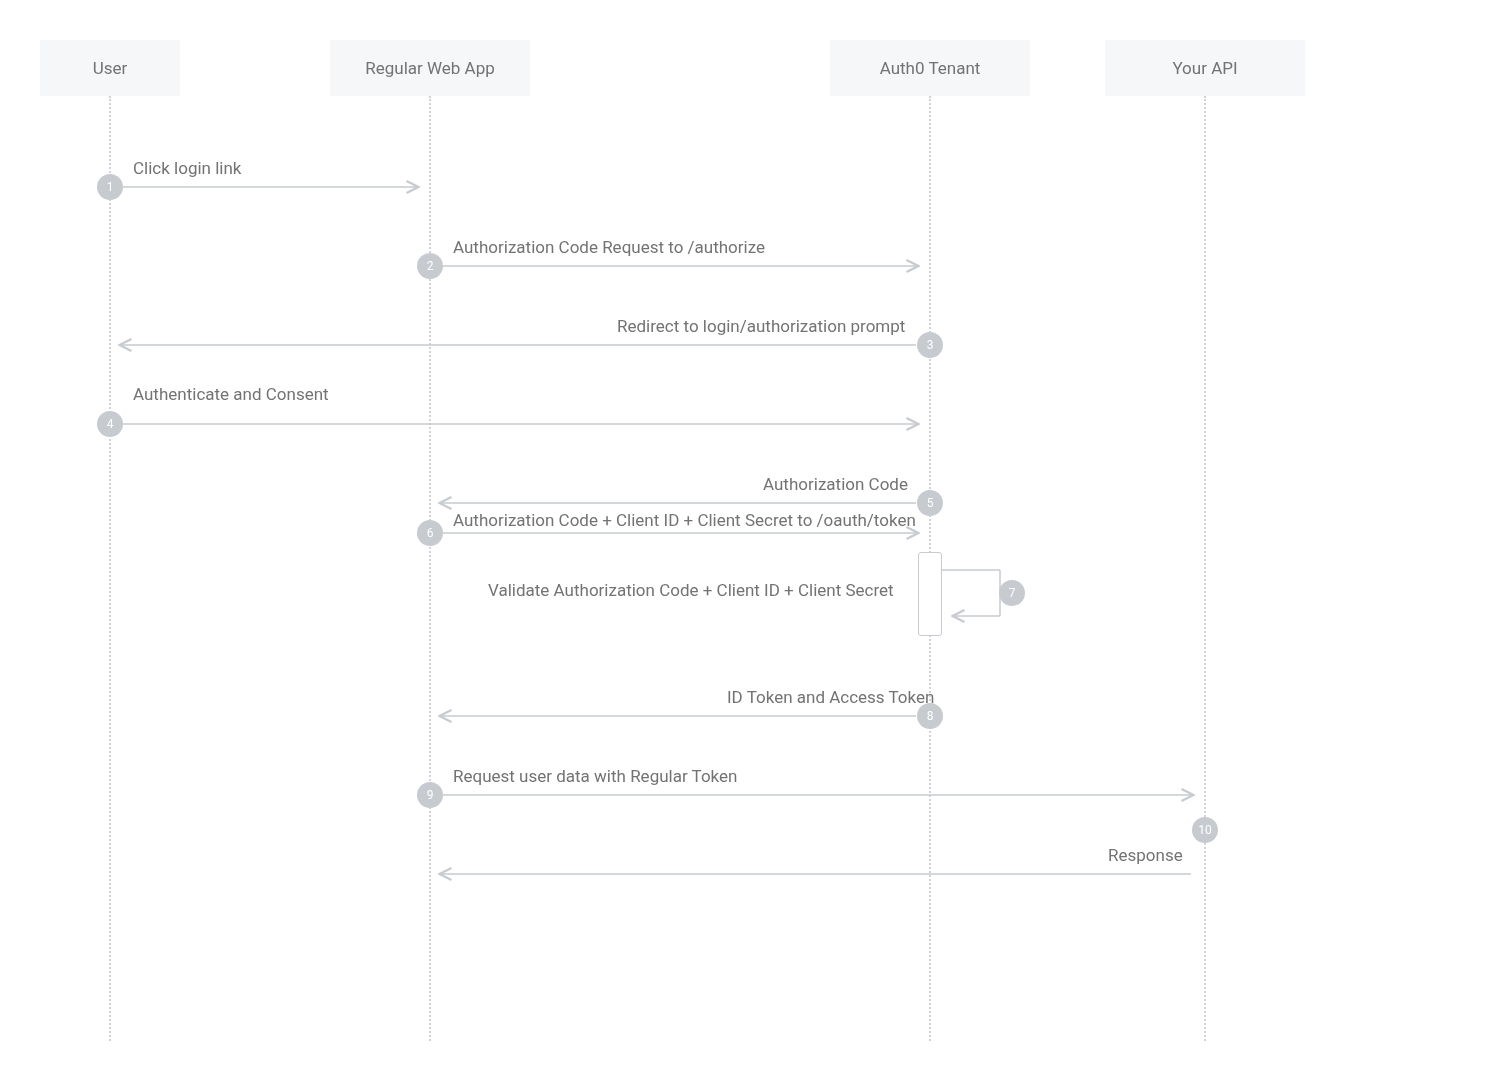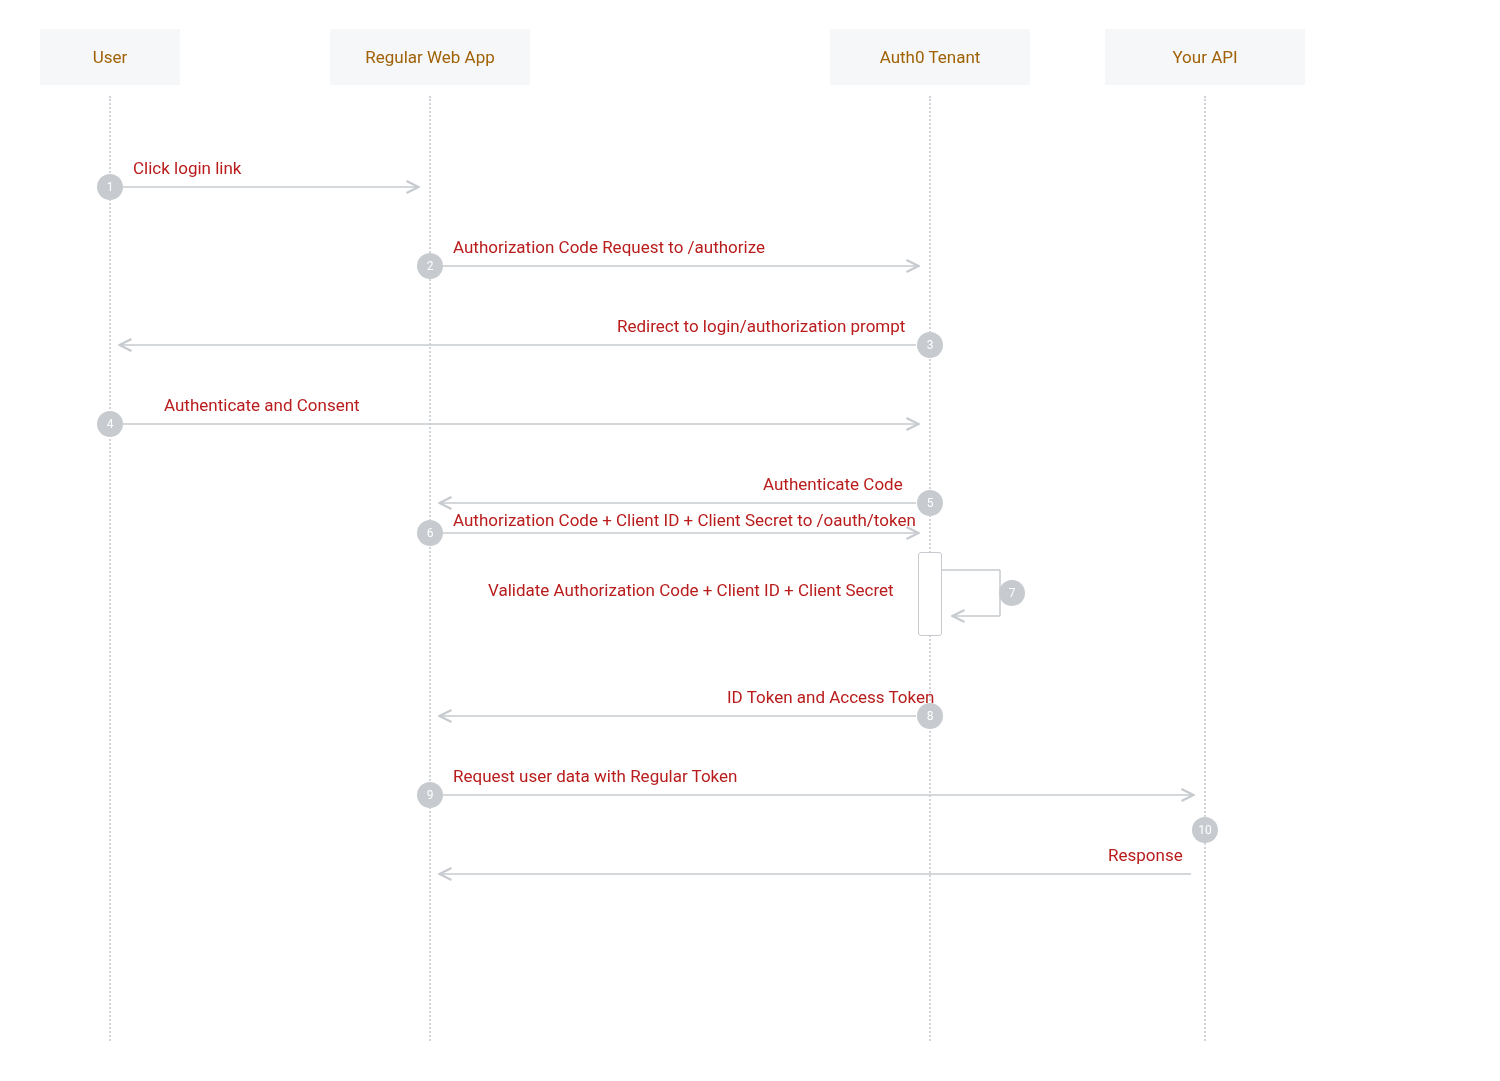--- a/index.html
+++ b/index.html
@@ -7,28 +7,28 @@
     padding: 0;
     width: 1500px;
     height: 1081px;
     background: #ffffff;
     font-family: -apple-system, BlinkMacSystemFont, "Segoe UI", Roboto, "Helvetica Neue", Arial, sans-serif;
     color: #6f7780;
     position: relative;
   }
   .participant {
     position: absolute;
-    top: 29px;
+    top: 40px;
     height: 56px;
     background: #f5f7f8;
     display: flex;
     align-items: center;
     justify-content: center;
     font-size: 17px;
-    color: #a16207;
+    color: #737373;
   }
   .lifeline {
     position: absolute;
     top: 96px;
     bottom: 40px;
     width: 0;
     border-left: 2px dotted #d0d4d8;
   }
   .activation {
     position: absolute;
@@ -59,21 +59,21 @@
     color: #ffffff;
     font-size: 12px;
     display: flex;
     align-items: center;
     justify-content: center;
     transform: translate(-50%, -50%);
   }
   .msg-label {
     position: absolute;
     font-size: 17px;
-    color: #b91c1c;
+    color: #737373;
     white-space: nowrap;
     text-align: center;
   }
 </style>
 </head>
 <body>
 
 <div class="participant" style="left:40px; width:140px;">User</div>
 <div class="participant" style="left:330px; width:200px;">Regular Web App</div>
 <div class="participant" style="left:830px; width:200px;">Auth0 Tenant</div>
@@ -123,19 +123,19 @@
 <div class="step-badge" style="left:930px; top:503px;">5</div>
 <div class="step-badge" style="left:430px; top:533px;">6</div>
 <div class="step-badge" style="left:1012px; top:593px;">7</div>
 <div class="step-badge" style="left:930px; top:716px;">8</div>
 <div class="step-badge" style="left:430px; top:795px;">9</div>
 <div class="step-badge" style="left:1205px; top:830px;">10</div>
 
 <div class="msg-label" style="left:133px; top:158px;">Click login link</div>
 <div class="msg-label" style="left:453px; top:237px;">Authorization Code Request to /authorize</div>
 <div class="msg-label" style="left:617px; top:316px;">Redirect to login/authorization prompt</div>
-<div class="msg-label" style="left:133px; top:395px;margin-left:31px;">Authenticate and Consent</div>
-<div class="msg-label" style="left:763px; top:474px;">Authenticate Code</div>
+<div class="msg-label" style="left:133px; top:384px;">Authenticate and Consent</div>
+<div class="msg-label" style="left:763px; top:474px;">Authorization Code</div>
 <div class="msg-label" style="left:453px; top:510px;">Authorization Code + Client ID + Client Secret to /oauth/token</div>
 <div class="msg-label" style="left:488px; top:580px;">Validate Authorization Code + Client ID + Client Secret</div>
 <div class="msg-label" style="left:705px; top:687px;margin-left:22px;">ID Token and Access Token</div>
 <div class="msg-label" style="left:453px; top:766px;">Request user data with Regular Token</div>
 <div class="msg-label" style="left:1108px; top:845px;">Response</div>
 
 </body></html>

